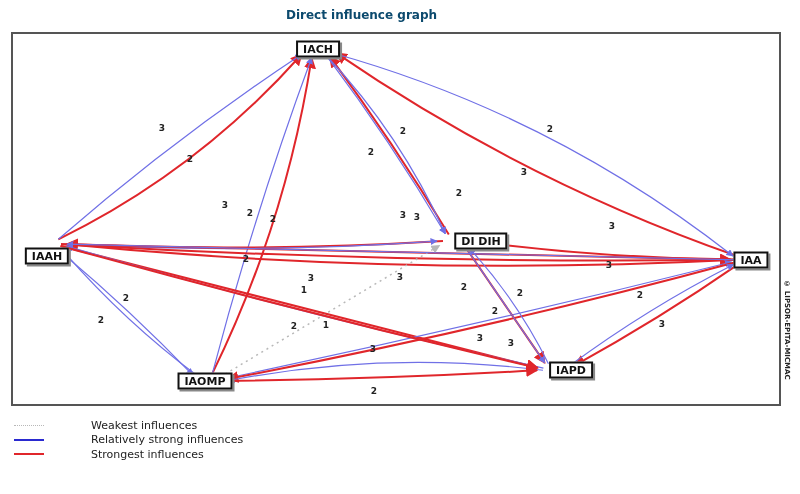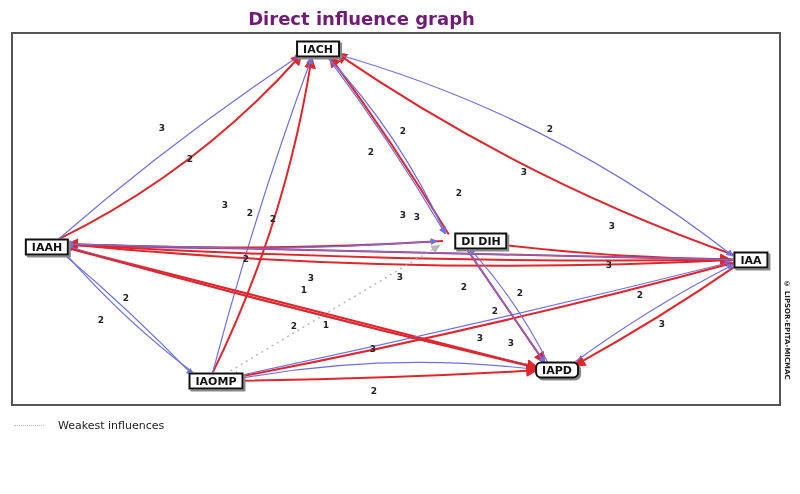--- a/index.html
+++ b/index.html
@@ -1,26 +1,26 @@
 <!DOCTYPE html>
 <html><head>
 <meta charset="utf-8">
 <style>
   html,body{margin:0;padding:0;background:#ffffff;}
   body{width:800px;height:494px;position:relative;overflow:hidden;font-family:"DejaVu Sans",sans-serif;}
-  #title{position:absolute;left:0;width:723px;top:8px;text-align:center;font-weight:bold;font-size:18px;color:#701a75;}
+  #title{position:absolute;left:0;width:723px;top:8px;text-align:center;font-weight:bold;font-size:12px;color:#0c4a6e;}
   #frame{position:absolute;left:11px;top:32px;width:770px;height:374px;border:2px solid #555;box-sizing:border-box;}
   #graph{position:absolute;left:0;top:0;width:800px;height:494px;}
   .node{position:absolute;background:#fff;border:2px solid #111;font-size:11px;font-weight:bold;color:#111;padding:0 5px;line-height:13px;box-shadow:2px 2px 0 #888;white-space:nowrap;transform:translate(-50%,-50%);}
   .elabel{font-size:9px;font-weight:bold;fill:#222;font-family:"DejaVu Sans",sans-serif;}
   #copyright{position:absolute;left:787px;top:330px;font-size:7px;font-weight:bold;color:#222;writing-mode:vertical-rl;transform:translate(-50%,-50%);white-space:nowrap;}
   #legend{position:absolute;left:14px;top:418px;}
   .leg-row{display:flex;align-items:center;height:14.5px;}
   .leg-line{width:30px;height:0;margin-right:14px;}
-  .leg-text{font-size:11px;color:#222;}
+  .leg-text{font-size:11px;color:#222;margin-left:33px;}
 </style>
 </head>
 <body>
 
 <div id="title">Direct influence graph</div>
 <div id="frame"></div>
 
 <svg id="graph" width="800" height="494" xmlns="http://www.w3.org/2000/svg">
   <defs id="defs">
       <marker id="arr-weakest" viewBox="0 0 10 10" refX="9" refY="5" markerWidth="6" markerHeight="6" orient="auto-start-reverse">
@@ -102,27 +102,35 @@
       <text x="464" y="290" class="elabel" text-anchor="middle">2</text>
       <text x="662" y="327" class="elabel" text-anchor="middle">3</text>
       <text x="640" y="298" class="elabel" text-anchor="middle">2</text>
       <text x="511" y="346" class="elabel" text-anchor="middle">3</text>
       <text x="246" y="262" class="elabel" text-anchor="middle">2</text>
     </g>
 </svg>
 
 <div id="nodes">
     <div class="node" style="left: 318px; top: 49px;">IACH</div>
-    <div class="node" style="left: 47px; top: 247px;">IAAH</div>
+    <div class="node" style="left: 47px; top: 256px;">IAAH</div>
     <div class="node" style="left: 457px; top: 241px; margin-left: 24px;">DI DIH</div>
     <div class="node" style="left: 751px; top: 260px;">IAA</div>
-    <div class="node" style="left: 216px; top: 381px;">IAOMP</div>
-    <div class="node" style="left: 557px; top: 370px; border-radius: 6px;">IAPD</div>
+    <div class="node" style="left: 205px; top: 381px;">IAOMP</div>
+    <div class="node" style="left: 571px; top: 370px;">IAPD</div>
   </div>
 
 <div id="copyright">© LIPSOR-EPITA-MICMAC</div>
 
 <div id="legend">
     <div class="leg-row">
       <span class="leg-line" style="border-top: 1.3px dotted rgb(184, 184, 184);"></span>
       <span class="leg-text">Weakest influences</span>
     </div>
+    <div class="leg-row">
+      <span class="leg-line" style="border-top: 2px solid rgb(42, 42, 208);"></span>
+      <span class="leg-text">Relatively strong influences</span>
+    </div>
+    <div class="leg-row">
+      <span class="leg-line" style="border-top: 2px solid rgb(224, 38, 43);"></span>
+      <span class="leg-text">Strongest influences</span>
+    </div>
   </div>
 
 </body></html>

